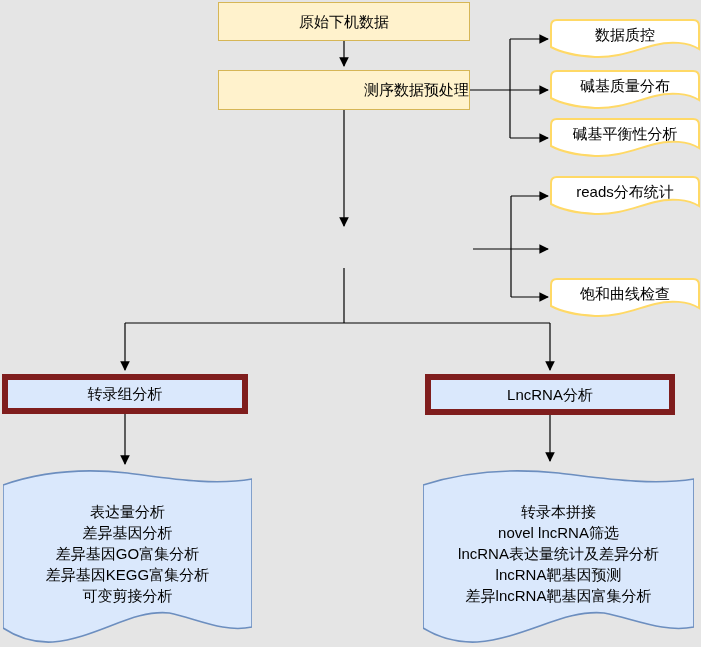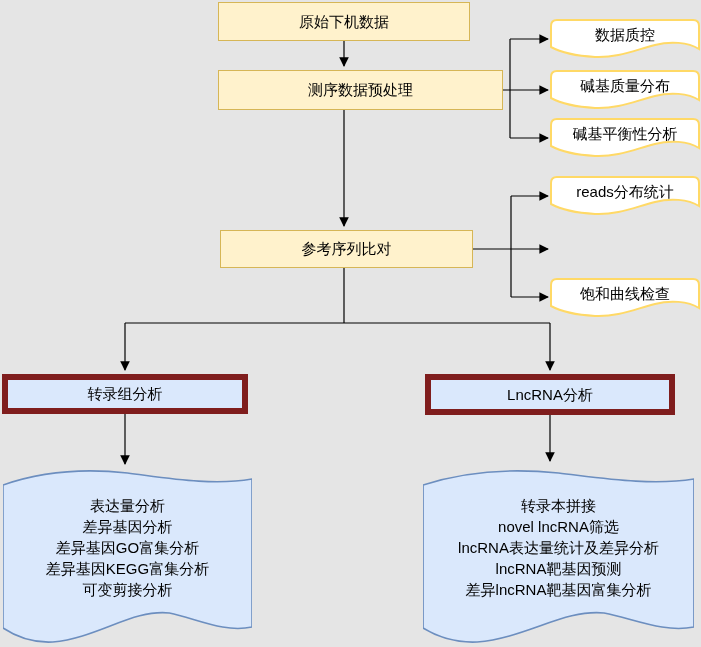--- a/index.html
+++ b/index.html
@@ -13,21 +13,21 @@
         font-size:15px;line-height:1.2;text-align:center;box-sizing:border-box;}
   .process{background:#FFF2CC;border:1.5px solid #D6B656;}
   .branch-box{background:#DAE8FC;border:6px solid #7f1d1d;}
   .doc{position:absolute;z-index:2;width:150px;height:40px;}
   .doc svg{position:absolute;left:0;top:0;width:150px;height:40px;}
   .doc .doc-label{position:absolute;left:0;top:0;width:150px;height:33px;
         display:flex;align-items:center;justify-content:center;font-size:15px;}
   .tape{position:absolute;z-index:2;width:250px;height:176px;}
   .tape svg{position:absolute;left:0;top:0;width:100%;height:100%;}
   .tape .tape-text{position:absolute;left:6px;right:6px;top:26px;height:116px;
-        display:flex;flex-direction:column;align-items:center;
+        display:flex;flex-direction:column;align-items:center;justify-content:center;
         font-size:15px;line-height:21px;text-align:center;}
 </style>
 </head>
 <body>
 
 <div class="canvas">
 
   <svg class="connector-layer" viewBox="0 0 701 647" xmlns="http://www.w3.org/2000/svg">
     <defs>
       <marker id="arr" viewBox="0 0 10 10" refX="9" refY="5" markerWidth="8" markerHeight="8" orient="auto-start-reverse">
@@ -54,27 +54,24 @@
       <line x1="550" y1="323" x2="550" y2="370" marker-end="url(#arr)"></line>
       <line x1="125" y1="414" x2="125" y2="464" marker-end="url(#arr)"></line>
       <line x1="550" y1="415" x2="550" y2="461" marker-end="url(#arr)"></line>
     </g>
   </svg>
 
   <div class="node process" style="left:218px;top:2px;width:252px;height:39px;">
     <span>原始下机数据</span>
   </div>
 
-  <div class="node process" style="left:218px;top:70px;width:285px;height:40px;">
+  <div class="node process" style="left:218px;top:70px;width:252px;height:40px;justify-content:flex-end;">
     <span>测序数据预处理</span>
   </div>
 
-  <div class="node process" style="left:220px;top:230px;width:253px;height:38px;">
-    <span>参考序列比对</span>
-  </div>
 
   <div class="doc" style="left:550px;top:70px;">
     <svg viewBox="0 0 150 40" preserveAspectRatio="none">
       <path d="M7,1 L143,1 Q149,1 149,7 L149,30 C138,23 120,22 105,26 C85,31 68,39 45,38 C28,37 12,34 1,28 L1,7 Q1,1 7,1 Z" fill="#FFFFFF" stroke="#FFD966" stroke-width="2"></path>
     </svg>
     <div class="doc-label">碱基质量分布</div>
   </div>
 
   <div class="doc" style="left:550px;top:19px;">
     <svg viewBox="0 0 150 40" preserveAspectRatio="none">

